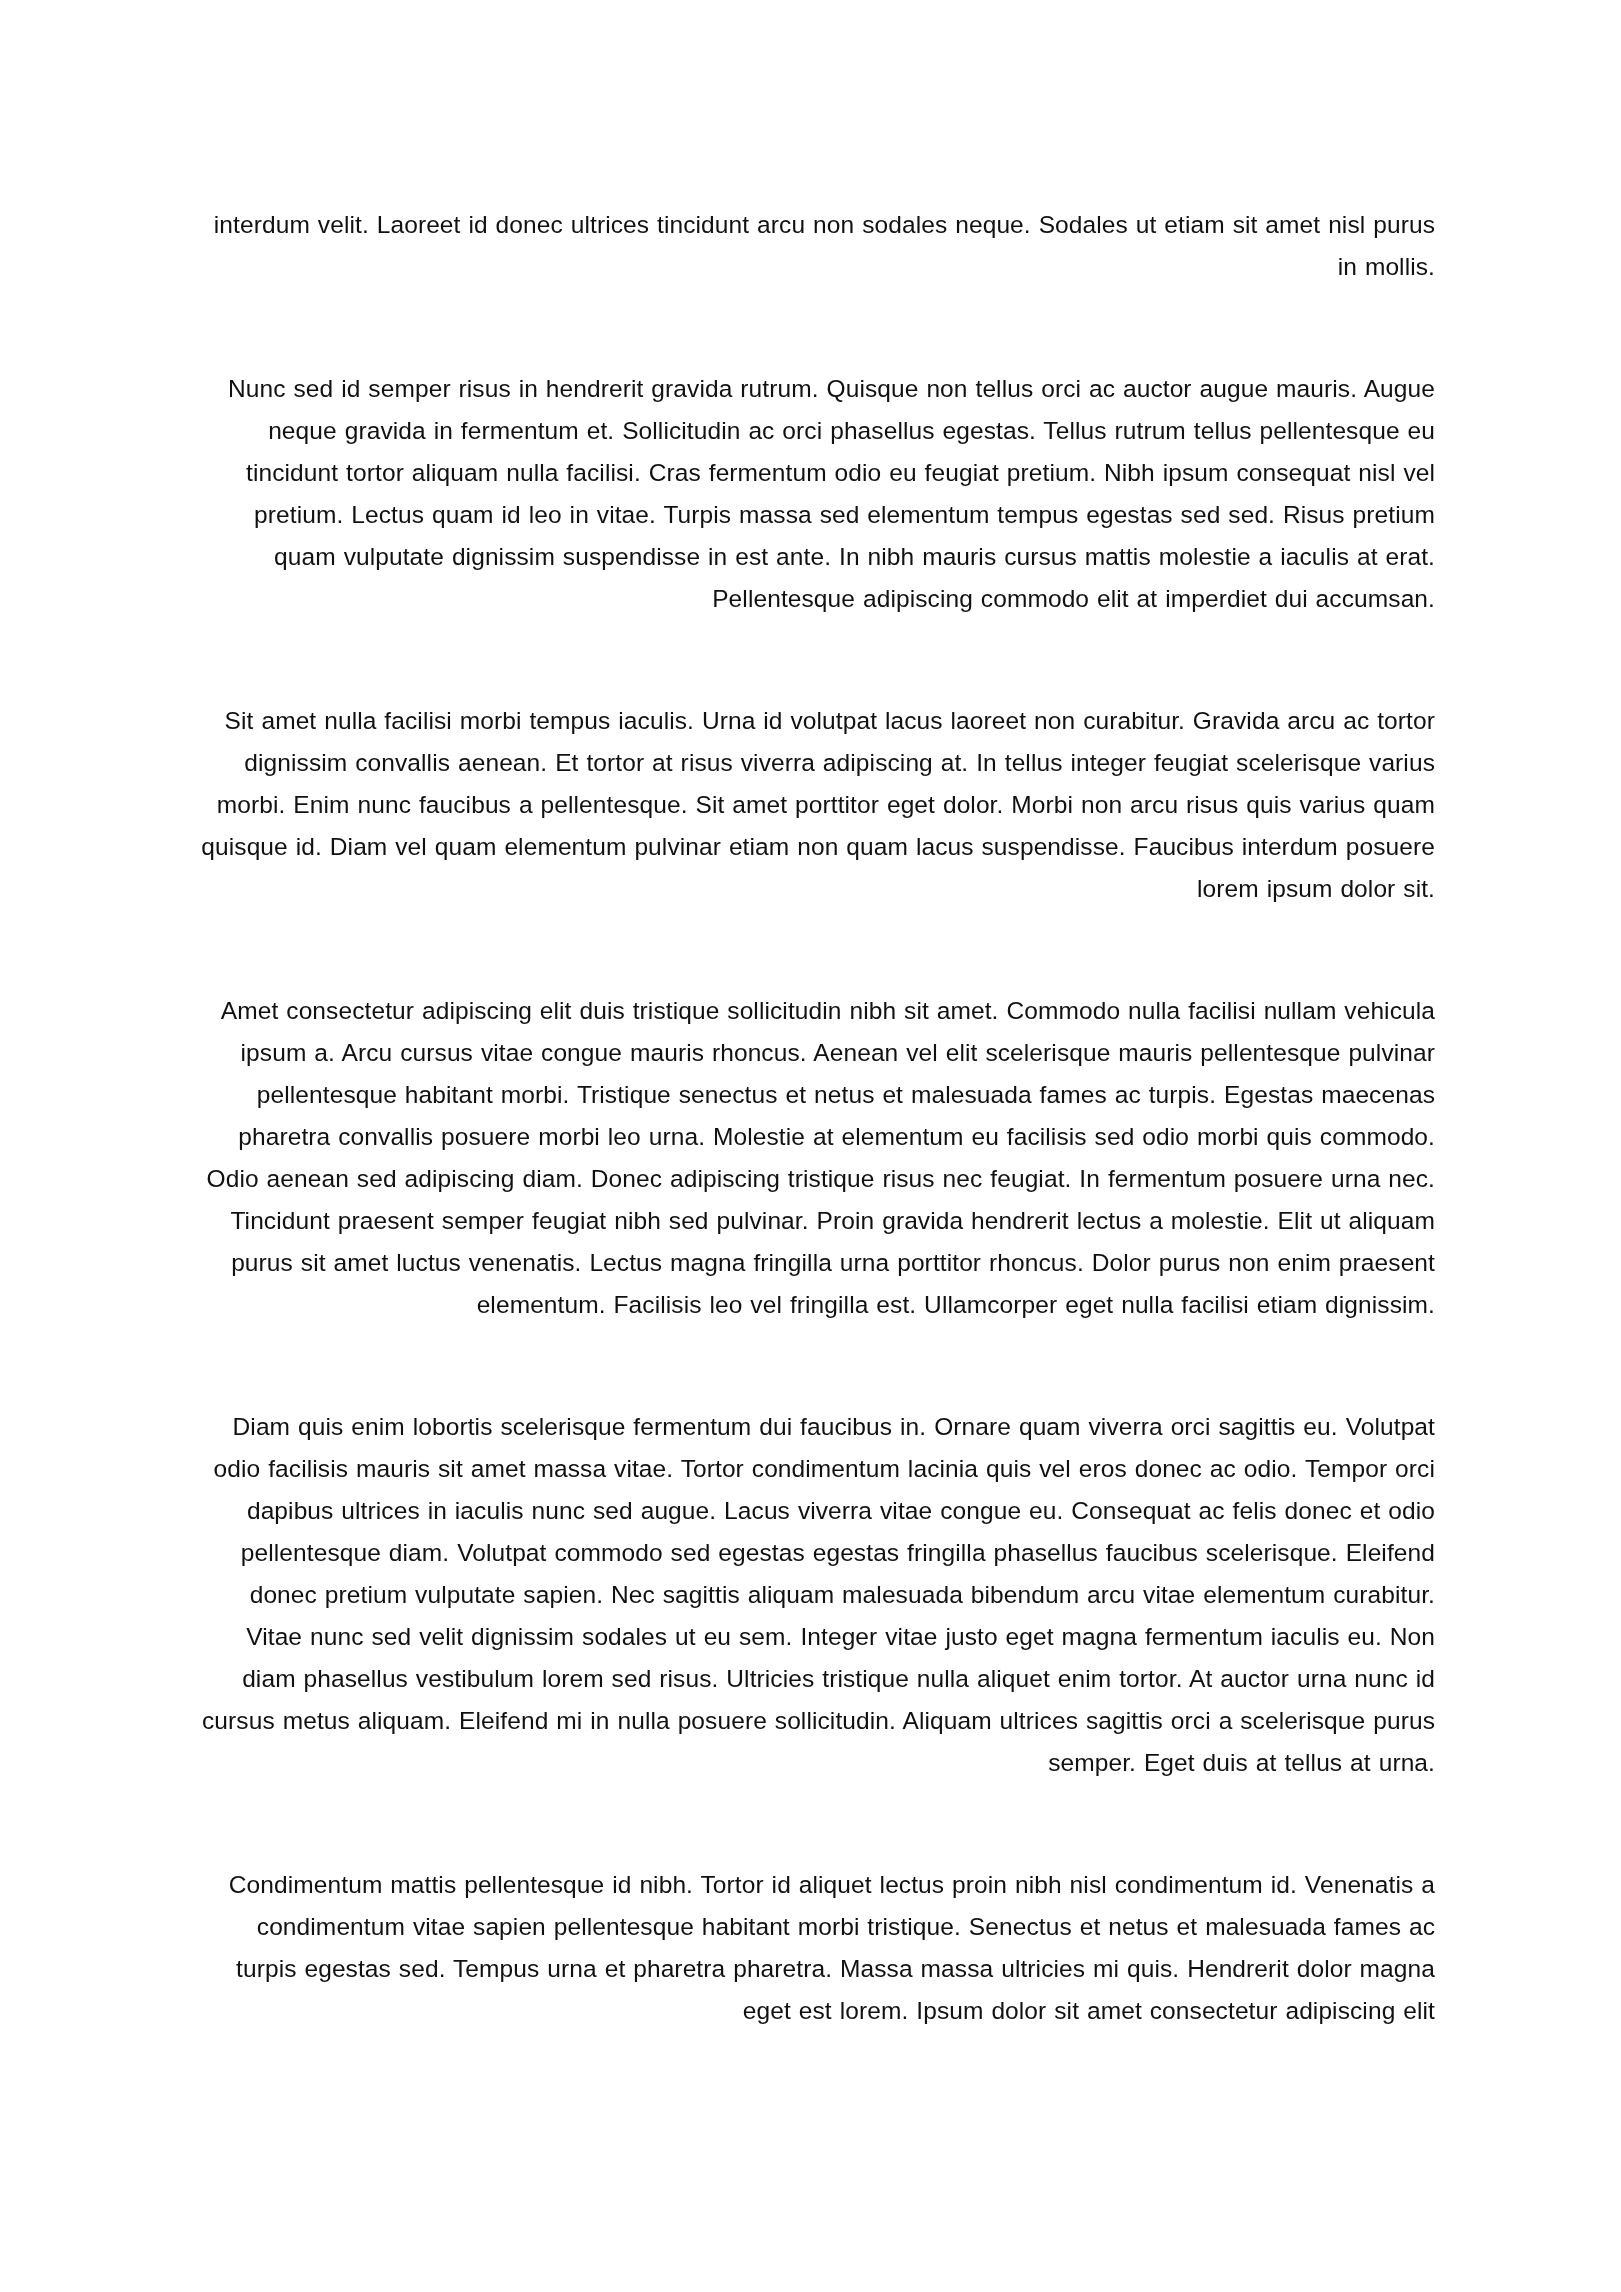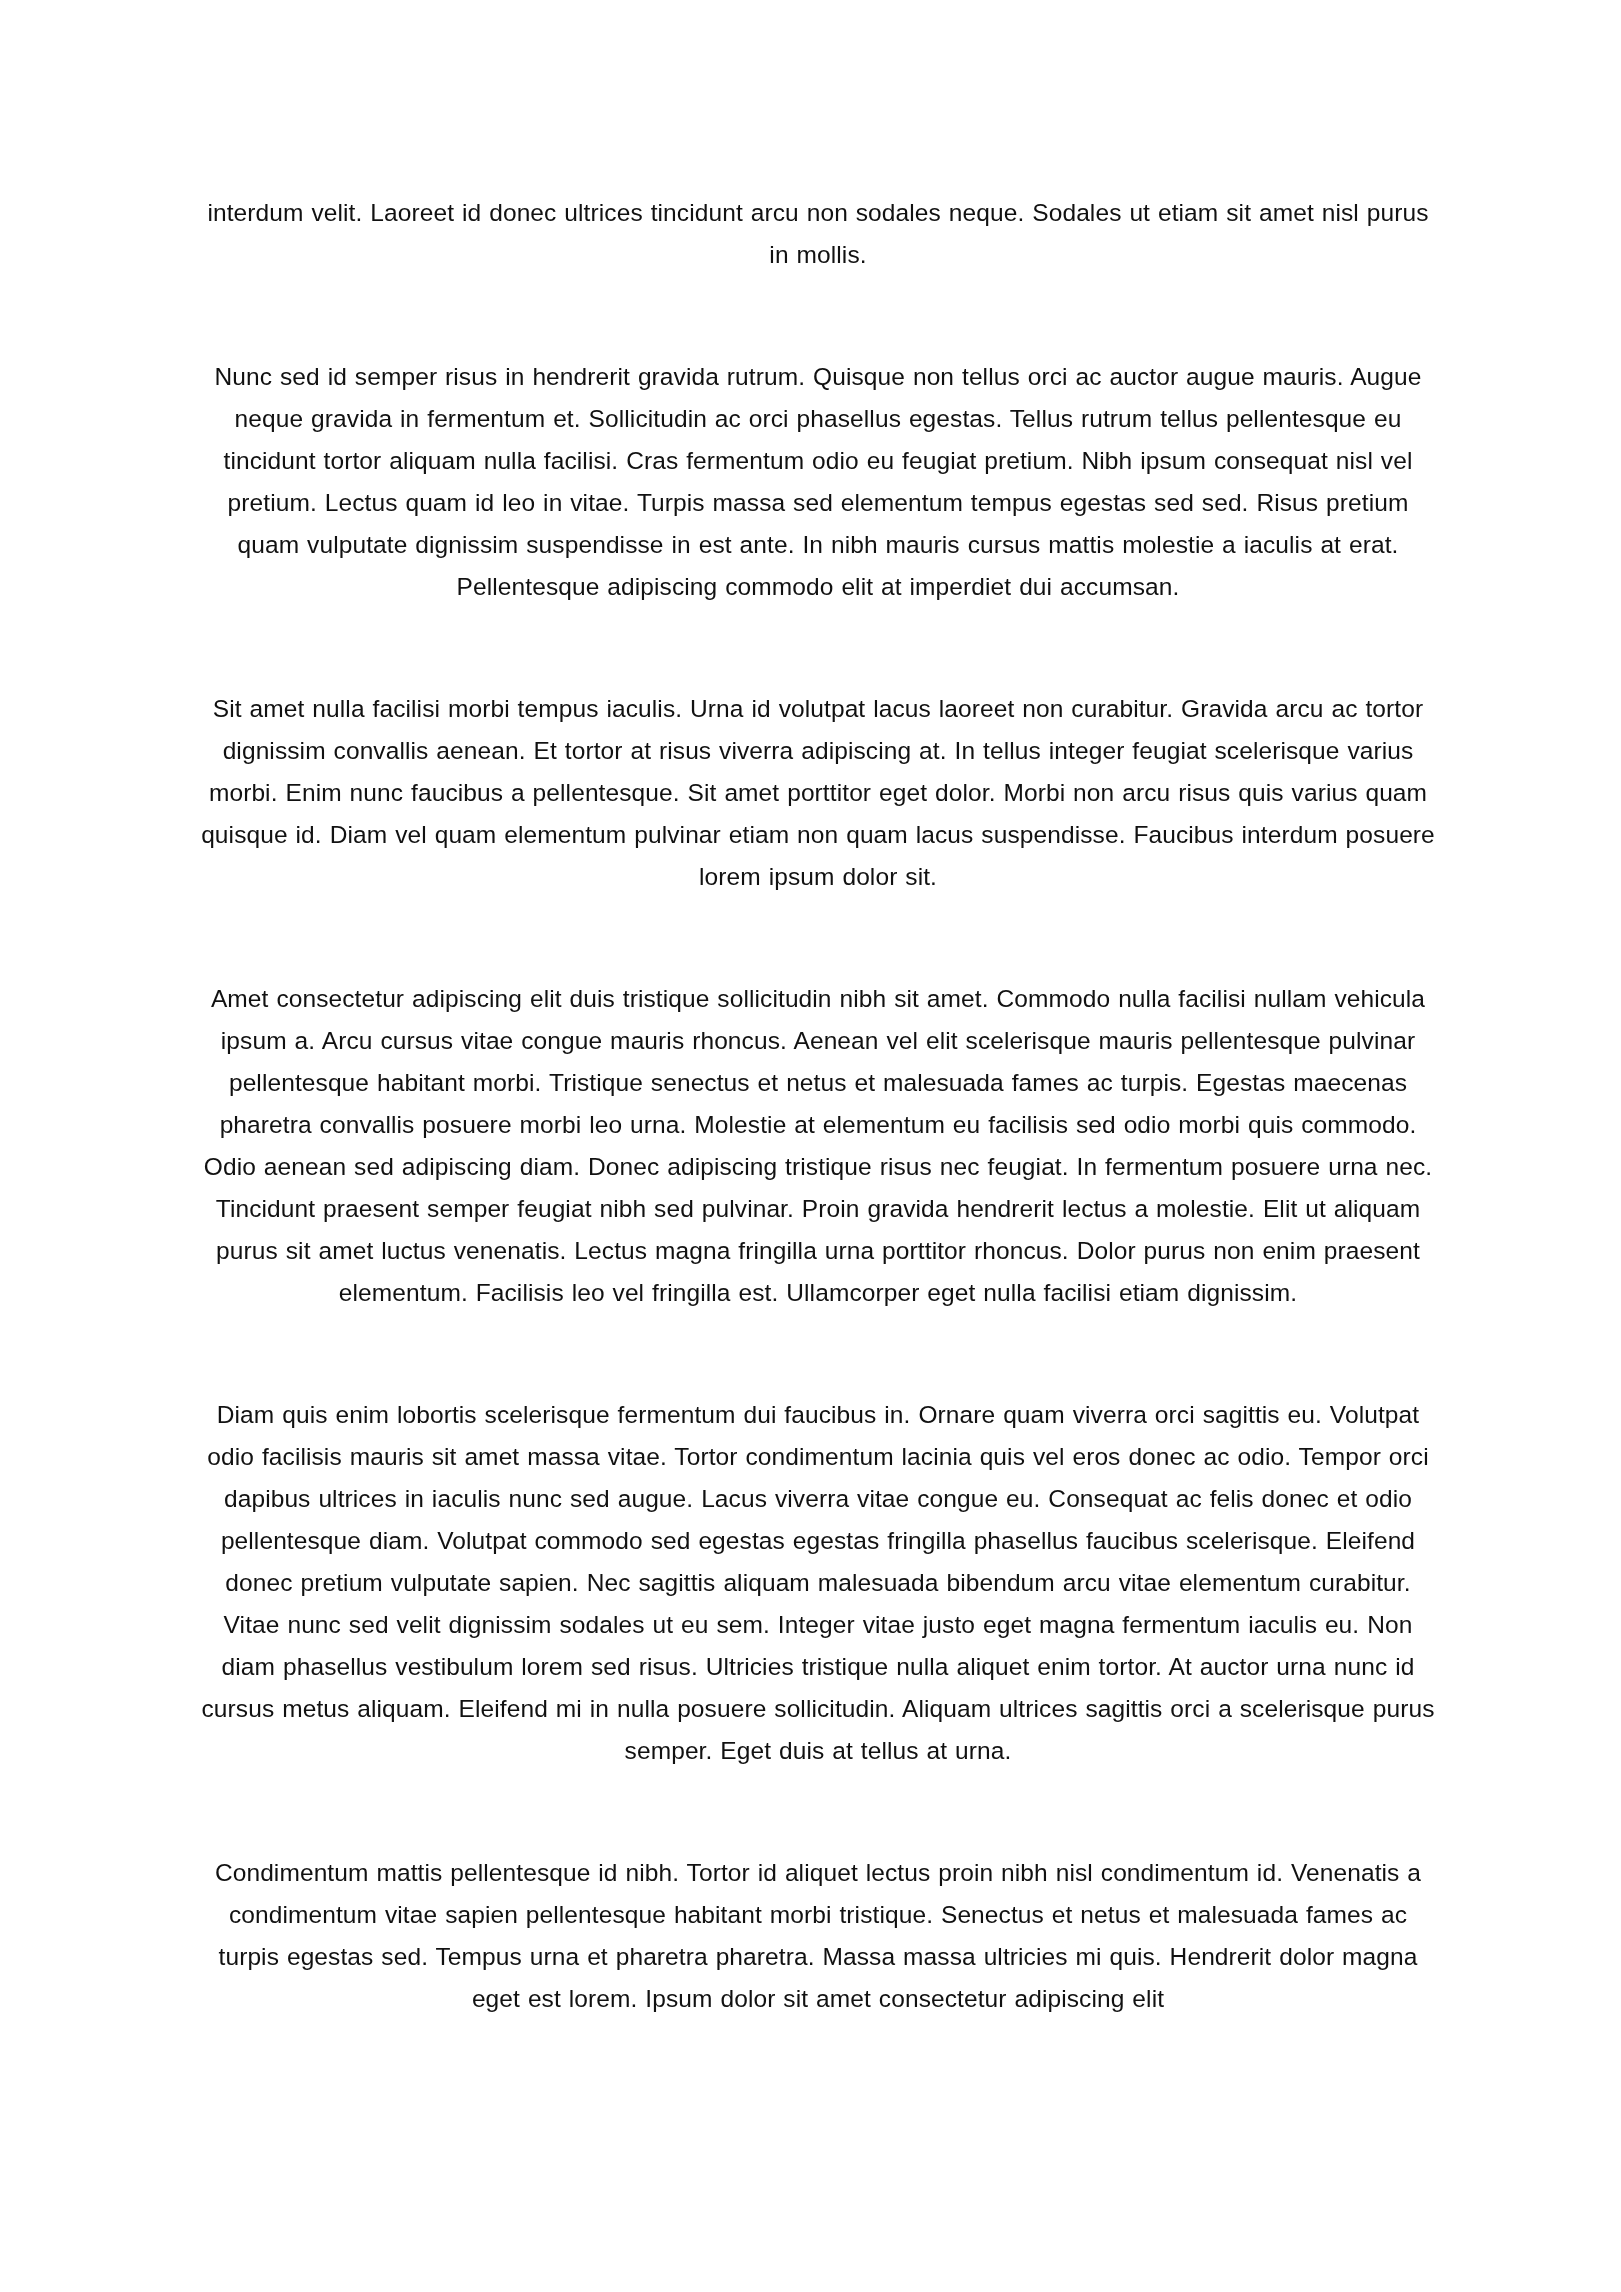--- a/index.html
+++ b/index.html
@@ -11,25 +11,25 @@
   .page {
     position: relative;
     width: 1621px;
     height: 2293px;
     background: #ffffff;
     box-sizing: border-box;
     padding: 192px 186px 0 201px;
     overflow: hidden;
   }
   .doc-text p {
-    margin: 0 0 80px 0;
+    margin: 12px 0 80px 0;
     font-size: 24.5px;
     line-height: 42px;
     color: #111111;
-    text-align: center;
+    text-align: right;
     word-spacing: 1px;
     letter-spacing: 0.1px;
   }
   .doc-text p:last-child {
     margin-bottom: 0;
   }
 </style>
 </head>
 <body>
 

